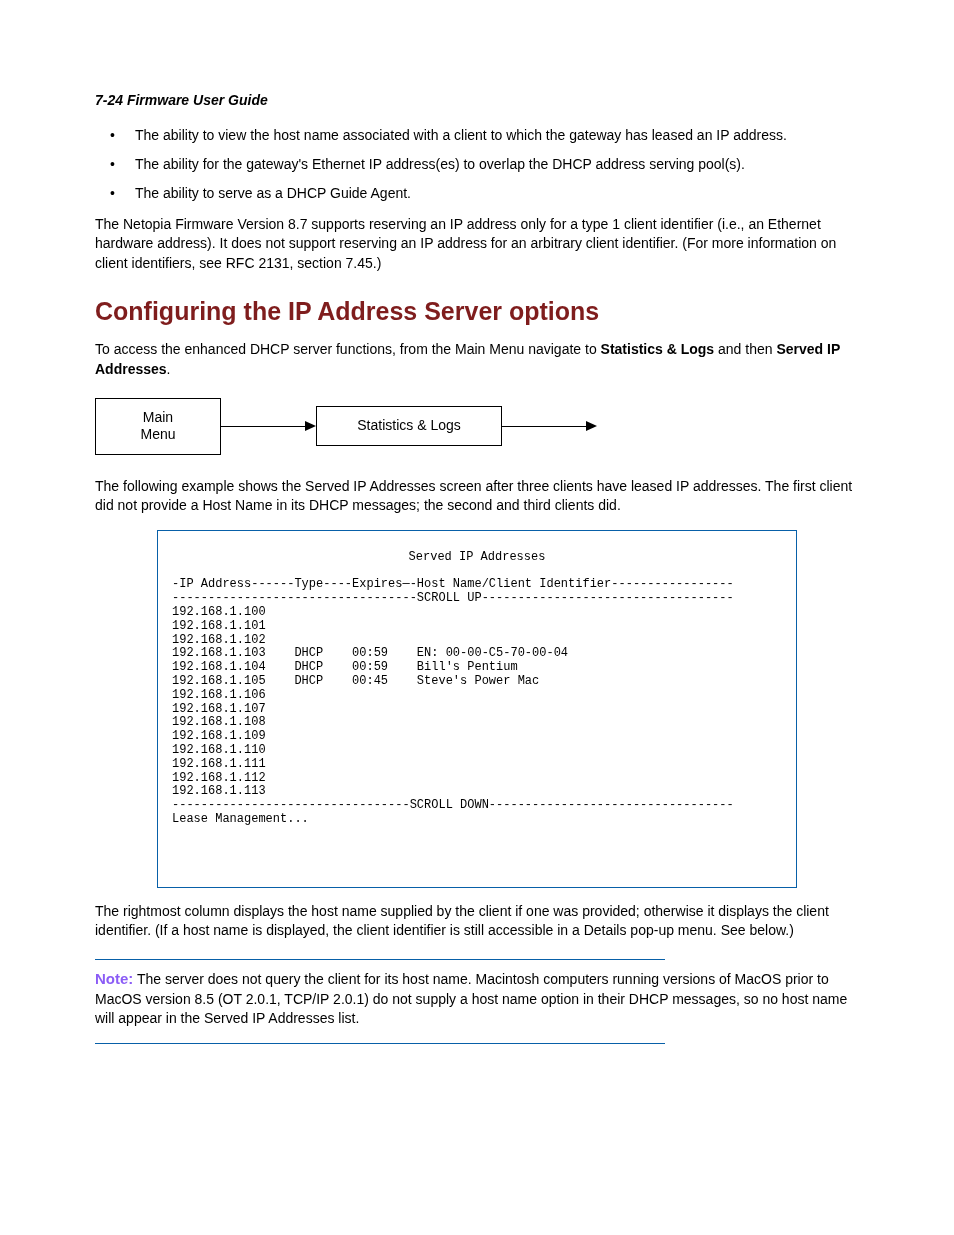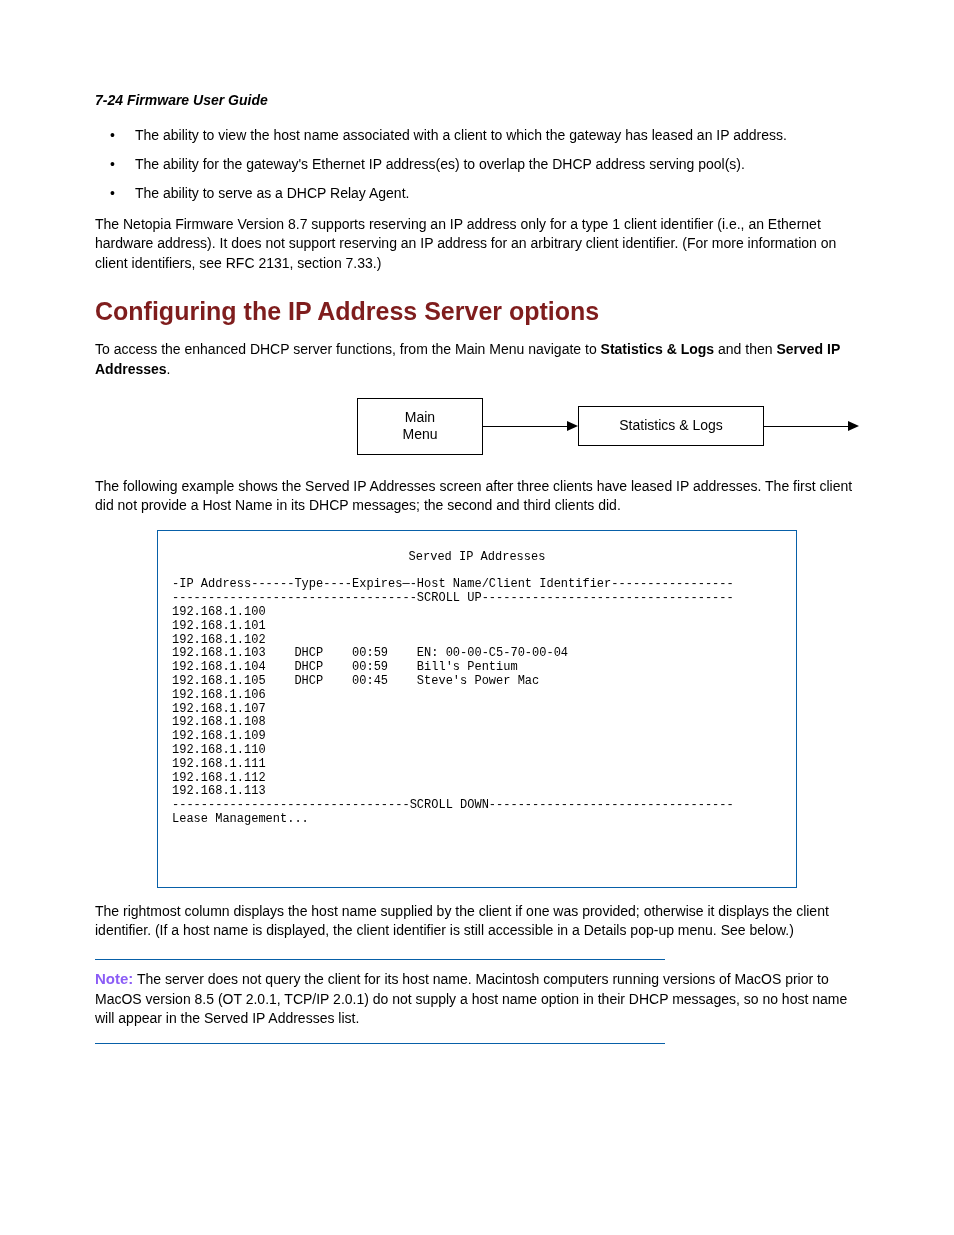--- a/index.html
+++ b/index.html
@@ -47,21 +47,21 @@
   h2.section {
     color: #7f1d1d;
     font-size: 25px;
     font-weight: bold;
     margin: 24px 0 14px 0;
   }
   .bold { font-weight: bold; }
   .nav-diagram {
     display: flex;
     align-items: center;
-    justify-content: flex-end;
+    justify-content: flex-start;
     gap: 0;
     margin: 18px 0 22px 0;
   }
   .nav-box {
     border: 1px solid #000;
     padding: 10px 22px;
     text-align: center;
     font-size: 14px;
     line-height: 1.25;
     min-width: 80px;
@@ -115,24 +115,24 @@
 </head>
 <body>
 
 <div class="page">
 
   <div class="page-header">7-24  Firmware User Guide</div>
 
   <ul class="bullets">
     <li>The ability to view the host name associated with a client to which the gateway has leased an IP address.</li>
     <li>The ability for the gateway's Ethernet IP address(es) to overlap the DHCP address serving pool(s).</li>
-    <li>The ability to serve as a DHCP Relay Agent.</li>
+    <li>The ability to serve as a DHCP Guide Agent.</li>
   </ul>
 
-  <p class="body">The Netopia Firmware Version 8.7 supports reserving an IP address only for a type 1 client identifier (i.e., an Ethernet hardware address). It does not support reserving an IP address for an arbitrary client identifier. (For more information on client identifiers, see RFC 2131, section 7.33.)</p>
+  <p class="body">The Netopia Firmware Version 8.7 supports reserving an IP address only for a type 1 client identifier (i.e., an Ethernet hardware address). It does not support reserving an IP address for an arbitrary client identifier. (For more information on client identifiers, see RFC 2131, section 7.45.)</p>
 
   <h2 class="section">Configuring the IP Address Server options</h2>
 
   <p class="body">
     <span>To access the enhanced DHCP server functions, from the Main Menu navigate to </span><span class="bold">Statistics &amp; Logs</span><span> and then </span><span class="bold">Served IP Addresses</span><span>.</span>
   </p>
 
   <div class="nav-diagram">
     <div class="nav-box">
       <div>Main</div>

